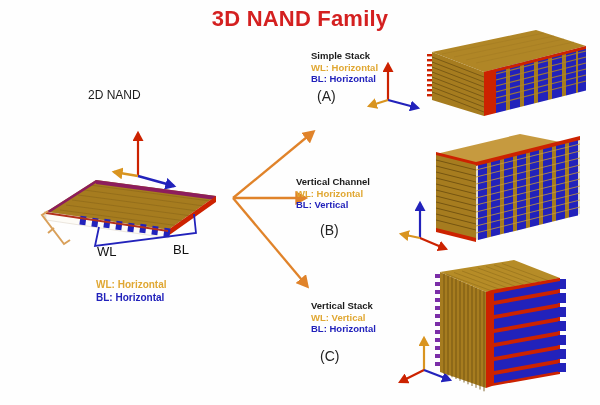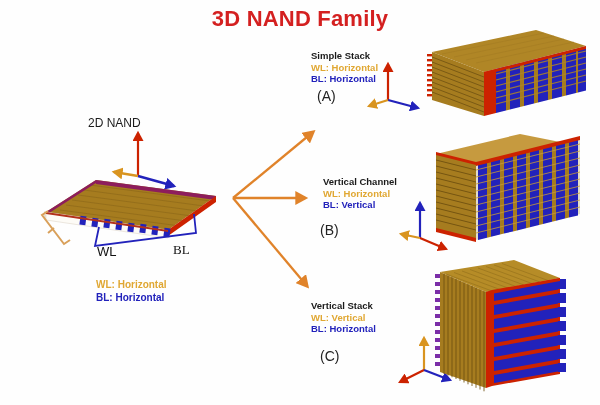--- a/index.html
+++ b/index.html
@@ -19,21 +19,21 @@
   .legend .wl{color:#e0a732;}
   .legend .bl{color:#2222bb;}
   svg{display:block;overflow:visible;}
   .dim{position:absolute;}
 </style>
 </head>
 <body>
 
 <div class="abs" id="title">3D NAND Family</div>
 
-<div class="abs plain" style="left:88px;top:88px;margin-top:28px;">2D NAND</div>
+<div class="abs plain" style="left:88px;top:88px;">2D NAND</div>
 
 <div class="dim" style="left:112px;top:128px;width:80px;height:62px;">
   <svg width="80" height="62" viewBox="0 0 80 62">
     <defs>
       <marker id="mR" markerWidth="5" markerHeight="5" refX="3.6" refY="2.5" orient="auto">
         <path d="M0,0 L4.6,2.5 L0,5 z" fill="#cc2200"></path>
         </marker>
       <marker id="mB" markerWidth="5" markerHeight="5" refX="3.6" refY="2.5" orient="auto">
         <path d="M0,0 L4.6,2.5 L0,5 z" fill="#2222bb"></path>
         </marker>
@@ -94,21 +94,21 @@
       <path d="M16,50 L10,55"></path>
     </g>
 
     <g stroke="#2222bb" stroke-width="1.8" fill="none">
       <path d="M61,49 L57,68 L158,55 L156,36"></path>
     </g>
   </svg>
 </div>
 
 <div class="abs wlbl" style="left:55px;top:244px;margin-left:42px;">WL</div>
-<div class="abs wlbl" style="left:173px;top:242px;font-family:Liberation Serif, serif;">BL</div>
+<div class="abs wlbl" style="left:173px;top:242px;">BL</div>
 
 <div class="abs legend" style="left:96px;top:278px;">
   <div class="wl">WL: Horizontal</div>
   <div class="bl">BL:  Horizontal</div>
 </div>
 
 <div class="dim" style="left:225px;top:110px;width:100px;height:250px;">
   <svg width="100" height="250" viewBox="0 0 100 250">
     <defs>
       <marker id="mA" markerWidth="6" markerHeight="6" refX="4.2" refY="3" orient="auto">
@@ -209,21 +209,21 @@
           <line x1="78" y1="68" x2="168" y2="45"></line>
         <line x1="78" y1="74" x2="168" y2="51"></line>
           <line x1="78" y1="80" x2="168" y2="57"></line>
       </g>
     </g>
 
     <polygon points="66,48 168,22 168,25 66,51" fill="#cc2200"></polygon>
   </svg>
 </div>
 
-<div class="abs capt" style="left:323px;top:176px;">
+<div class="abs capt" style="left:296px;top:176px;">
   <div class="nm">Vertical Channel</div>
   <div class="wl">WL: Horizontal</div>
   <div class="bl">BL:  Vertical</div>
 </div>
 <div class="abs letter" style="left:320px;top:222px;">(B)</div>
 
 <div class="dim" style="left:398px;top:196px;width:58px;height:58px;">
   <svg width="58" height="58" viewBox="0 0 58 58">
     <g>
         <line x1="22" y1="42" x2="22" y2="7" stroke="#2222bb" stroke-width="2.2" marker-end="url(#mB)"></line>

